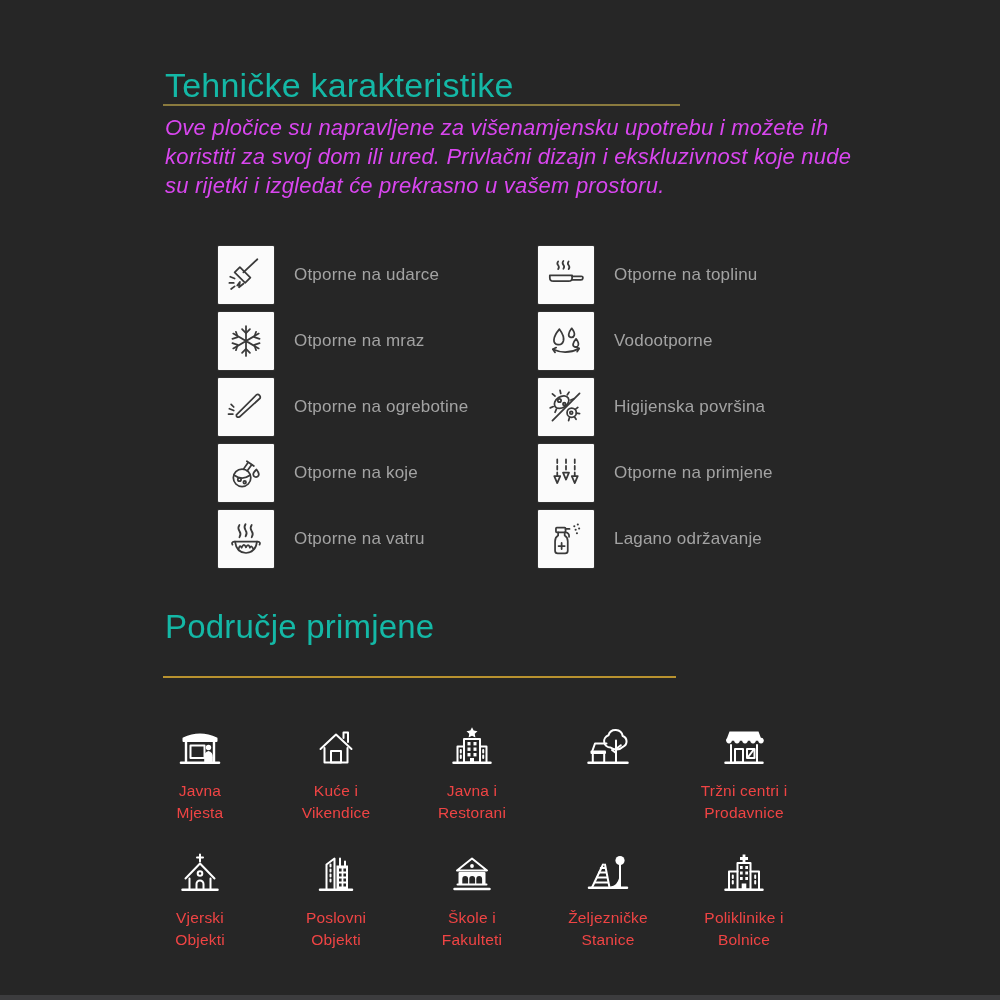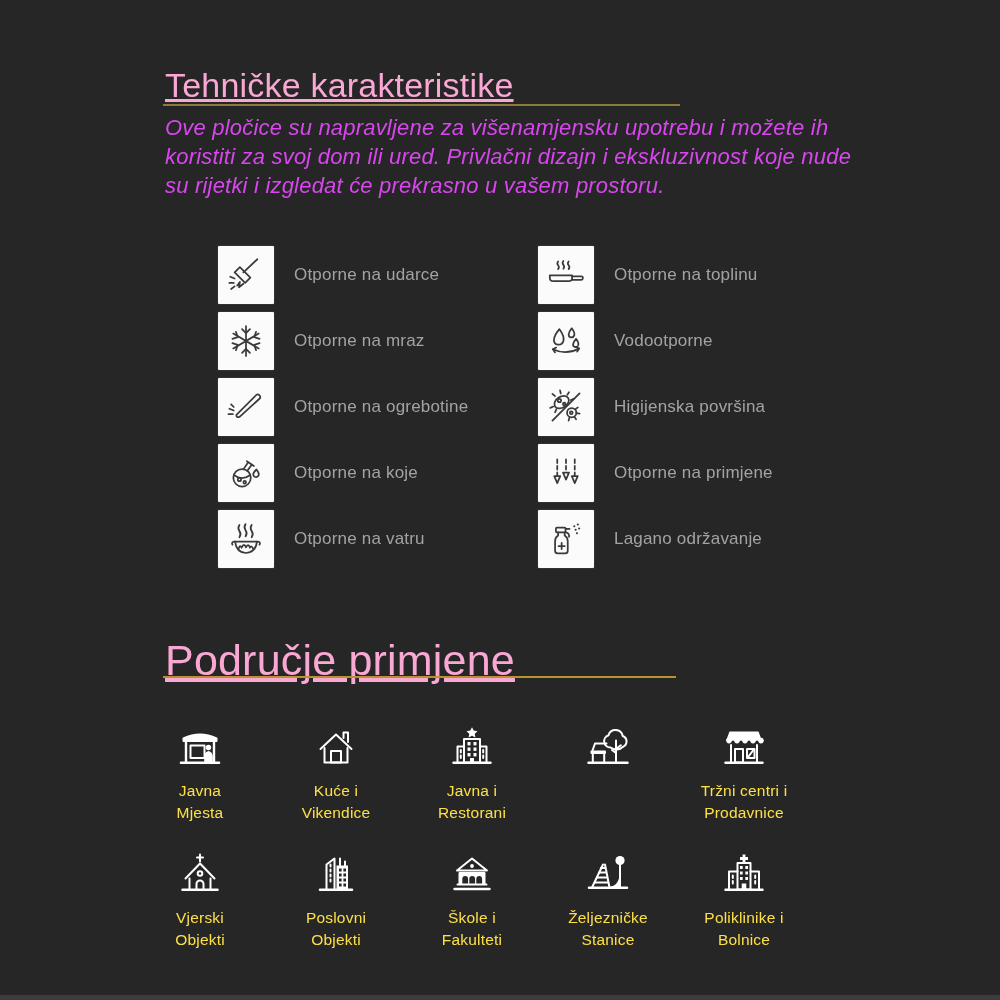--- a/index.html
+++ b/index.html
@@ -4,21 +4,21 @@
 <style>
   html,body{margin:0;padding:0;}
   body{
     width:1000px;height:1000px;position:relative;overflow:hidden;
     background:#262626;
     font-family:"Liberation Sans", sans-serif;
     -webkit-font-smoothing:antialiased;
   }
   .abs{position:absolute;}
   .sec-title{
-    color:#f9a8d4;font-size:34px;font-weight:500;letter-spacing:.2px;white-space:nowrap;text-decoration:underline;
+    color:#14b8a6;font-size:34px;font-weight:500;letter-spacing:.2px;white-space:nowrap;
   }
   .rule{height:2px;}
   .rule1{background:#8a7a3e;}
   .rule2{background:#b8922f;}
   .desc{
     color:#d946ef;font-size:22px;line-height:29px;font-style:italic;
     font-weight:400;letter-spacing:.2px;
   }
   
   .features{
@@ -45,21 +45,21 @@
     display:grid;
     grid-template-columns:repeat(5,136px);
     row-gap:19px;
   }
   .app{
     display:flex;flex-direction:column;align-items:center;text-align:center;
     padding-top:8px;
   }
   .app svg{width:48px;height:48px;display:block;}
   .app-label{
-    margin-top:8px;color:#fde047;font-size:15.5px;line-height:22px;letter-spacing:.2px;
+    margin-top:8px;color:#ef4444;font-size:15.5px;line-height:22px;letter-spacing:.2px;
   }
   .bottom-strip{
     left:0;bottom:0;width:1000px;height:5px;background:#3c3c3e;
   }
   
   svg.fi *{vector-effect:none;}
 </style>
 </head>
 <body>
 
@@ -201,21 +201,21 @@
             <circle cx="39" cy="12" r="1.2"></circle>
           <circle cx="36.5" cy="17.5" r="1.2"></circle>
         </g>
       </svg>
     </div>
     <span class="feature-label">Lagano održavanje</span>
   </div>
 
 </div>
 
-<div class="abs sec-title" style="left:165px;top:636px;font-size:43px;">Područje primjene</div>
+<div class="abs sec-title" style="left:165px;top:608px;font-size:33px;">Područje primjene</div>
 
 <div class="abs rule rule2" style="left:163px;top:676px;width:513px;"></div>
 
 <div class="abs apps">
 
   <div class="app">
     <svg viewBox="0 0 48 48" fill="none" stroke="#fff" stroke-width="2" stroke-linecap="round" stroke-linejoin="round">
       <path d="M7.5 14.5 q16.5 -8 33 0 v2.5 h-33 Z" fill="#fff"></path>
       <path d="M10 17 V38.5 M38 17 V38.5" stroke-width="2.4"></path>
       <rect x="14.5" y="21.5" width="14" height="12.5"></rect>

